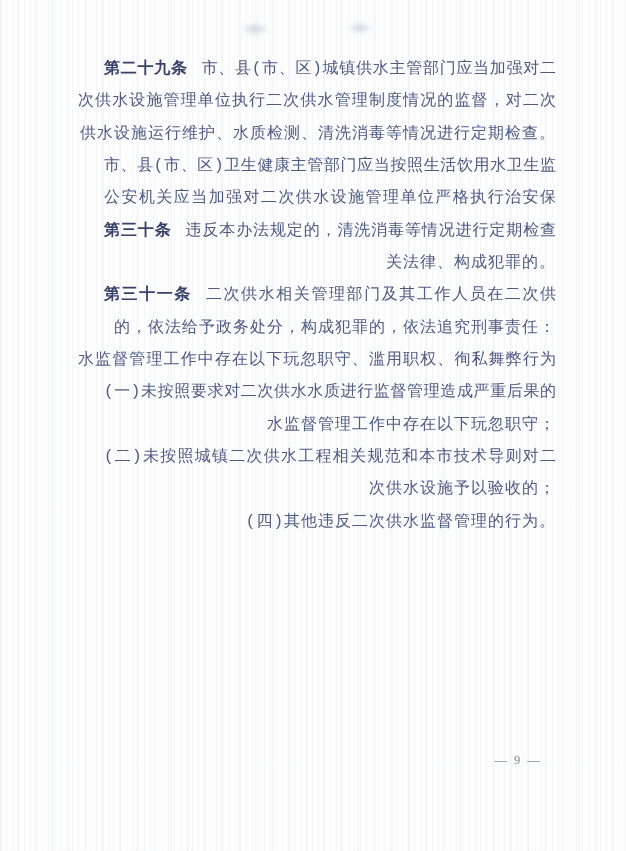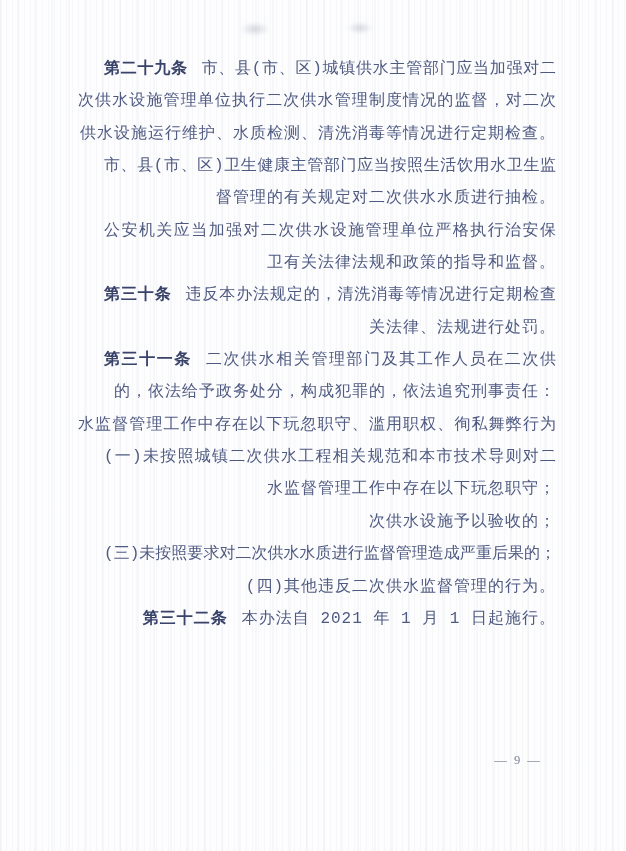--- a/index.html
+++ b/index.html
@@ -67,29 +67,26 @@
 <div class="paper"></div>
 <div class="stripes"></div>
 <div class="smudge a"></div>
 <div class="smudge b"></div>
 
 <div class="content">
   <div class="line j indent"><span class="term">第二十九条</span><span>市、县(市、区)城镇供水主管部门应当加强对二</span></div>
   <div class="line j"><span>次供水设施管理单位执行二次供水管理制度情况的监督，对二次</span></div>
   <div class="line"><span>供水设施运行维护、水质检测、清洗消毒等情况进行定期检查。</span></div>
   <div class="line j indent"><span>市、县(市、区)卫生健康主管部门应当按照生活饮用水卫生监</span></div>
-  <div class="line"><span>督管理的有关规定对二次供水水质进行抽检。</span></div>
   <div class="line j indent"><span>公安机关应当加强对二次供水设施管理单位严格执行治安保</span></div>
-  <div class="line"><span>卫有关法律法规和政策的指导和监督。</span></div>
   <div class="line j indent"><span class="term">第三十条</span><span>违反本办法规定的，清洗消毒等情况进行定期检查</span></div>
-  <div class="line"><span>关法律、法规进行处罚。</span></div>
+  <div class="line"><span>关法律、构成犯罪的。</span></div>
   <div class="line j indent"><span class="term">第三十一条</span><span>二次供水相关管理部门及其工作人员在二次供</span></div>
   <div class="line"><span>的，依法给予政务处分，构成犯罪的，依法追究刑事责任：</span></div>
   <div class="line j"><span>水监督管理工作中存在以下玩忽职守、滥用职权、徇私舞弊行为</span></div>
-  <div class="line j indent"><span>(一)未按照城镇二次供水工程相关规范和本市技术导则对二</span></div>
+  <div class="line j indent"><span>(一)未按照要求对二次供水水质进行监督管理造成严重后果的</span></div>
   <div class="line"><span>水监督管理工作中存在以下玩忽职守；</span></div>
+  <div class="line j indent"><span>(二)未按照城镇二次供水工程相关规范和本市技术导则对二</span></div>
   <div class="line"><span>次供水设施予以验收的；</span></div>
-  <div class="line j indent"><span>(三)未按照要求对二次供水水质进行监督管理造成严重后果的；</span></div>
   <div class="line indent"><span>(四)其他违反二次供水监督管理的行为。</span></div>
-  <div class="line indent"><span class="term">第三十二条</span><span>本办法自 2021 年 1 月 1 日起施行。</span></div>
 </div>
 
 <div class="page-number">— 9 —</div>
 
 </body></html>

